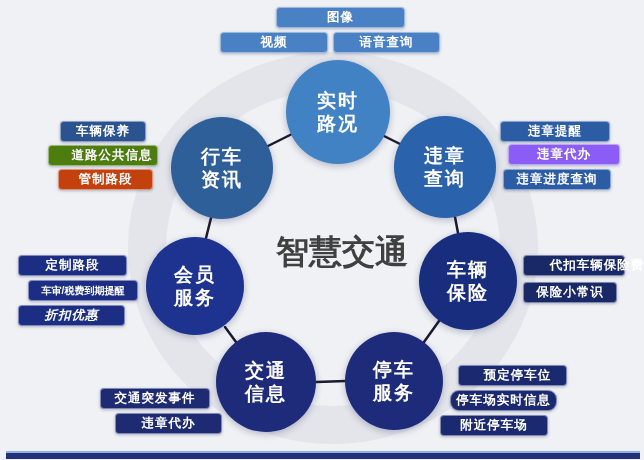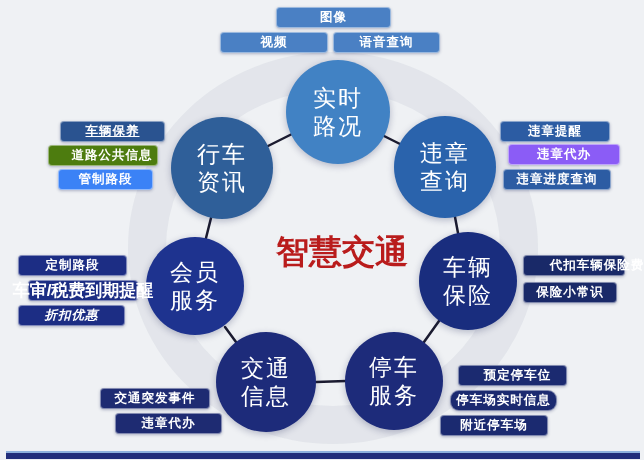--- a/index.html
+++ b/index.html
@@ -20,22 +20,22 @@
     border-radius:50%;
     border:38px solid rgba(170,178,192,0.18);
     box-sizing:border-box;
   }
   .connectors { position:absolute; left:0; top:0; width:644px; height:460px; }
 
   .node {
     position:absolute;
     border-radius:50%;
     display:flex; align-items:center; justify-content:center;
-    color:#fff; font-weight:normal;
-    font-size:23px; line-height:1.22; letter-spacing:2px;
+    color:#fff; font-weight:bold;
+    font-size:19px; line-height:1.22; letter-spacing:2px;
     text-align:center; white-space:pre-line;
     box-shadow:0 2px 7px rgba(20,30,80,0.28);
   }
   .node-realtime   { left:286px; top:60px;  width:104px; height:104px; background:#4182c4; }
   .node-driving    { left:171px; top:117px; width:102px; height:102px; background:#2f5f99; }
   .node-violation  { left:394px; top:116px; width:102px; height:102px; background:#2a63ac; }
   .node-member     { left:146px; top:237px; width:98px;  height:98px;  background:#1e338f; }
   .node-insurance  { left:419px; top:232px; width:98px;  height:98px;  background:#192d7e; }
   .node-traffic    { left:216px; top:332px; width:100px; height:100px; background:#1d2b7a; }
   .node-parking    { left:345px; top:332px; width:98px;  height:98px;  background:#1d2b7a; }
@@ -45,50 +45,50 @@
     height:21px;
     display:flex; align-items:center; justify-content:center;
     color:#fff; font-weight:bold; font-size:12.5px; letter-spacing:1px;
     border-radius:4px;
     border:1px solid rgba(255,255,255,0.45);
     box-sizing:border-box;
     box-shadow:0 1px 3px rgba(25,35,90,0.3);
     white-space:nowrap;
   }
   
-  .t-image  { left:276px; top:7px;  width:115px; background:#4a80c4; }
+  .t-image  { left:276px; top:7px;  width:129px; background:#4a80c4; }
   .t-video  { left:220px; top:32px; width:108px; background:#4a80c4; }
   .t-voice  { left:333px; top:32px; width:107px; background:#4a80c4; }
   
-  .t-maint  { left:60px;  top:121px; width:105px; background:#2a5390;text-decoration:underline; }
+  .t-maint  { left:60px;  top:121px; width:86px; background:#2a5390; }
   .t-roadpub{ left:48px;  top:145px; width:110px; background:#4d7c0f;padding-left:18px; }
-  .t-ctrl   { left:58px;  top:169px; width:95px;  background:#3b82f6; }
+  .t-ctrl   { left:58px;  top:169px; width:95px;  background:#c2410c; }
   
   .t-vremind{ left:500px; top:121px; width:110px; background:#2c5ca3; }
   .t-vagency{ left:508px; top:144px; width:112px; background:#8b5cf6; }
   .t-vprog  { left:503px; top:169px; width:108px; background:#2c5ca3; }
   
   .t-custom { left:18px;  top:255px; width:109px; background:#1c2d84; }
-  .t-tax    { left:28px;  top:280px; width:110px; background:#1c2d84; font-size:17px; letter-spacing:0; }
+  .t-tax    { left:28px;  top:280px; width:110px; background:#1c2d84; font-size:10px; letter-spacing:0; }
   .t-disc   { left:18px;  top:305px; width:107px; background:#1c2d84;font-style:italic; }
   
   .t-withhold{ left:523px; top:255px; width:102px; background:#192968;padding-left:46px; }
   .t-tips    { left:523px; top:282px; width:94px;  background:#192968; }
   
   .t-incident{ left:100px; top:388px; width:110px; background:#1e2b72; }
   .t-roadchg { left:115px; top:413px; width:107px; background:#1e2b72; }
   
   .t-reserve { left:458px; top:365px; width:109px; background:#1b2a70;padding-left:10px; }
   .t-prealtime{ left:450px; top:390px; width:107px; background:#1b2a70;border-radius:9px; }
   .t-nearby  { left:440px; top:415px; width:108px; background:#1b2a70; }
 
   .center-title {
     position:absolute; left:272px; top:235px;
     width:140px;
-    font-size:33px; font-weight:bold; color:#b91c1c;
+    font-size:33px; font-weight:bold; color:#404040;
     letter-spacing:0px; line-height:1;
     text-align:center;
   }
   .bottom-bar {
     position:absolute; left:6px; right:4px; top:451px; height:8px;
     background:#232f7b;
     border-top:2px solid #8fb2dd;
     box-sizing:border-box;
   }
 </style>

